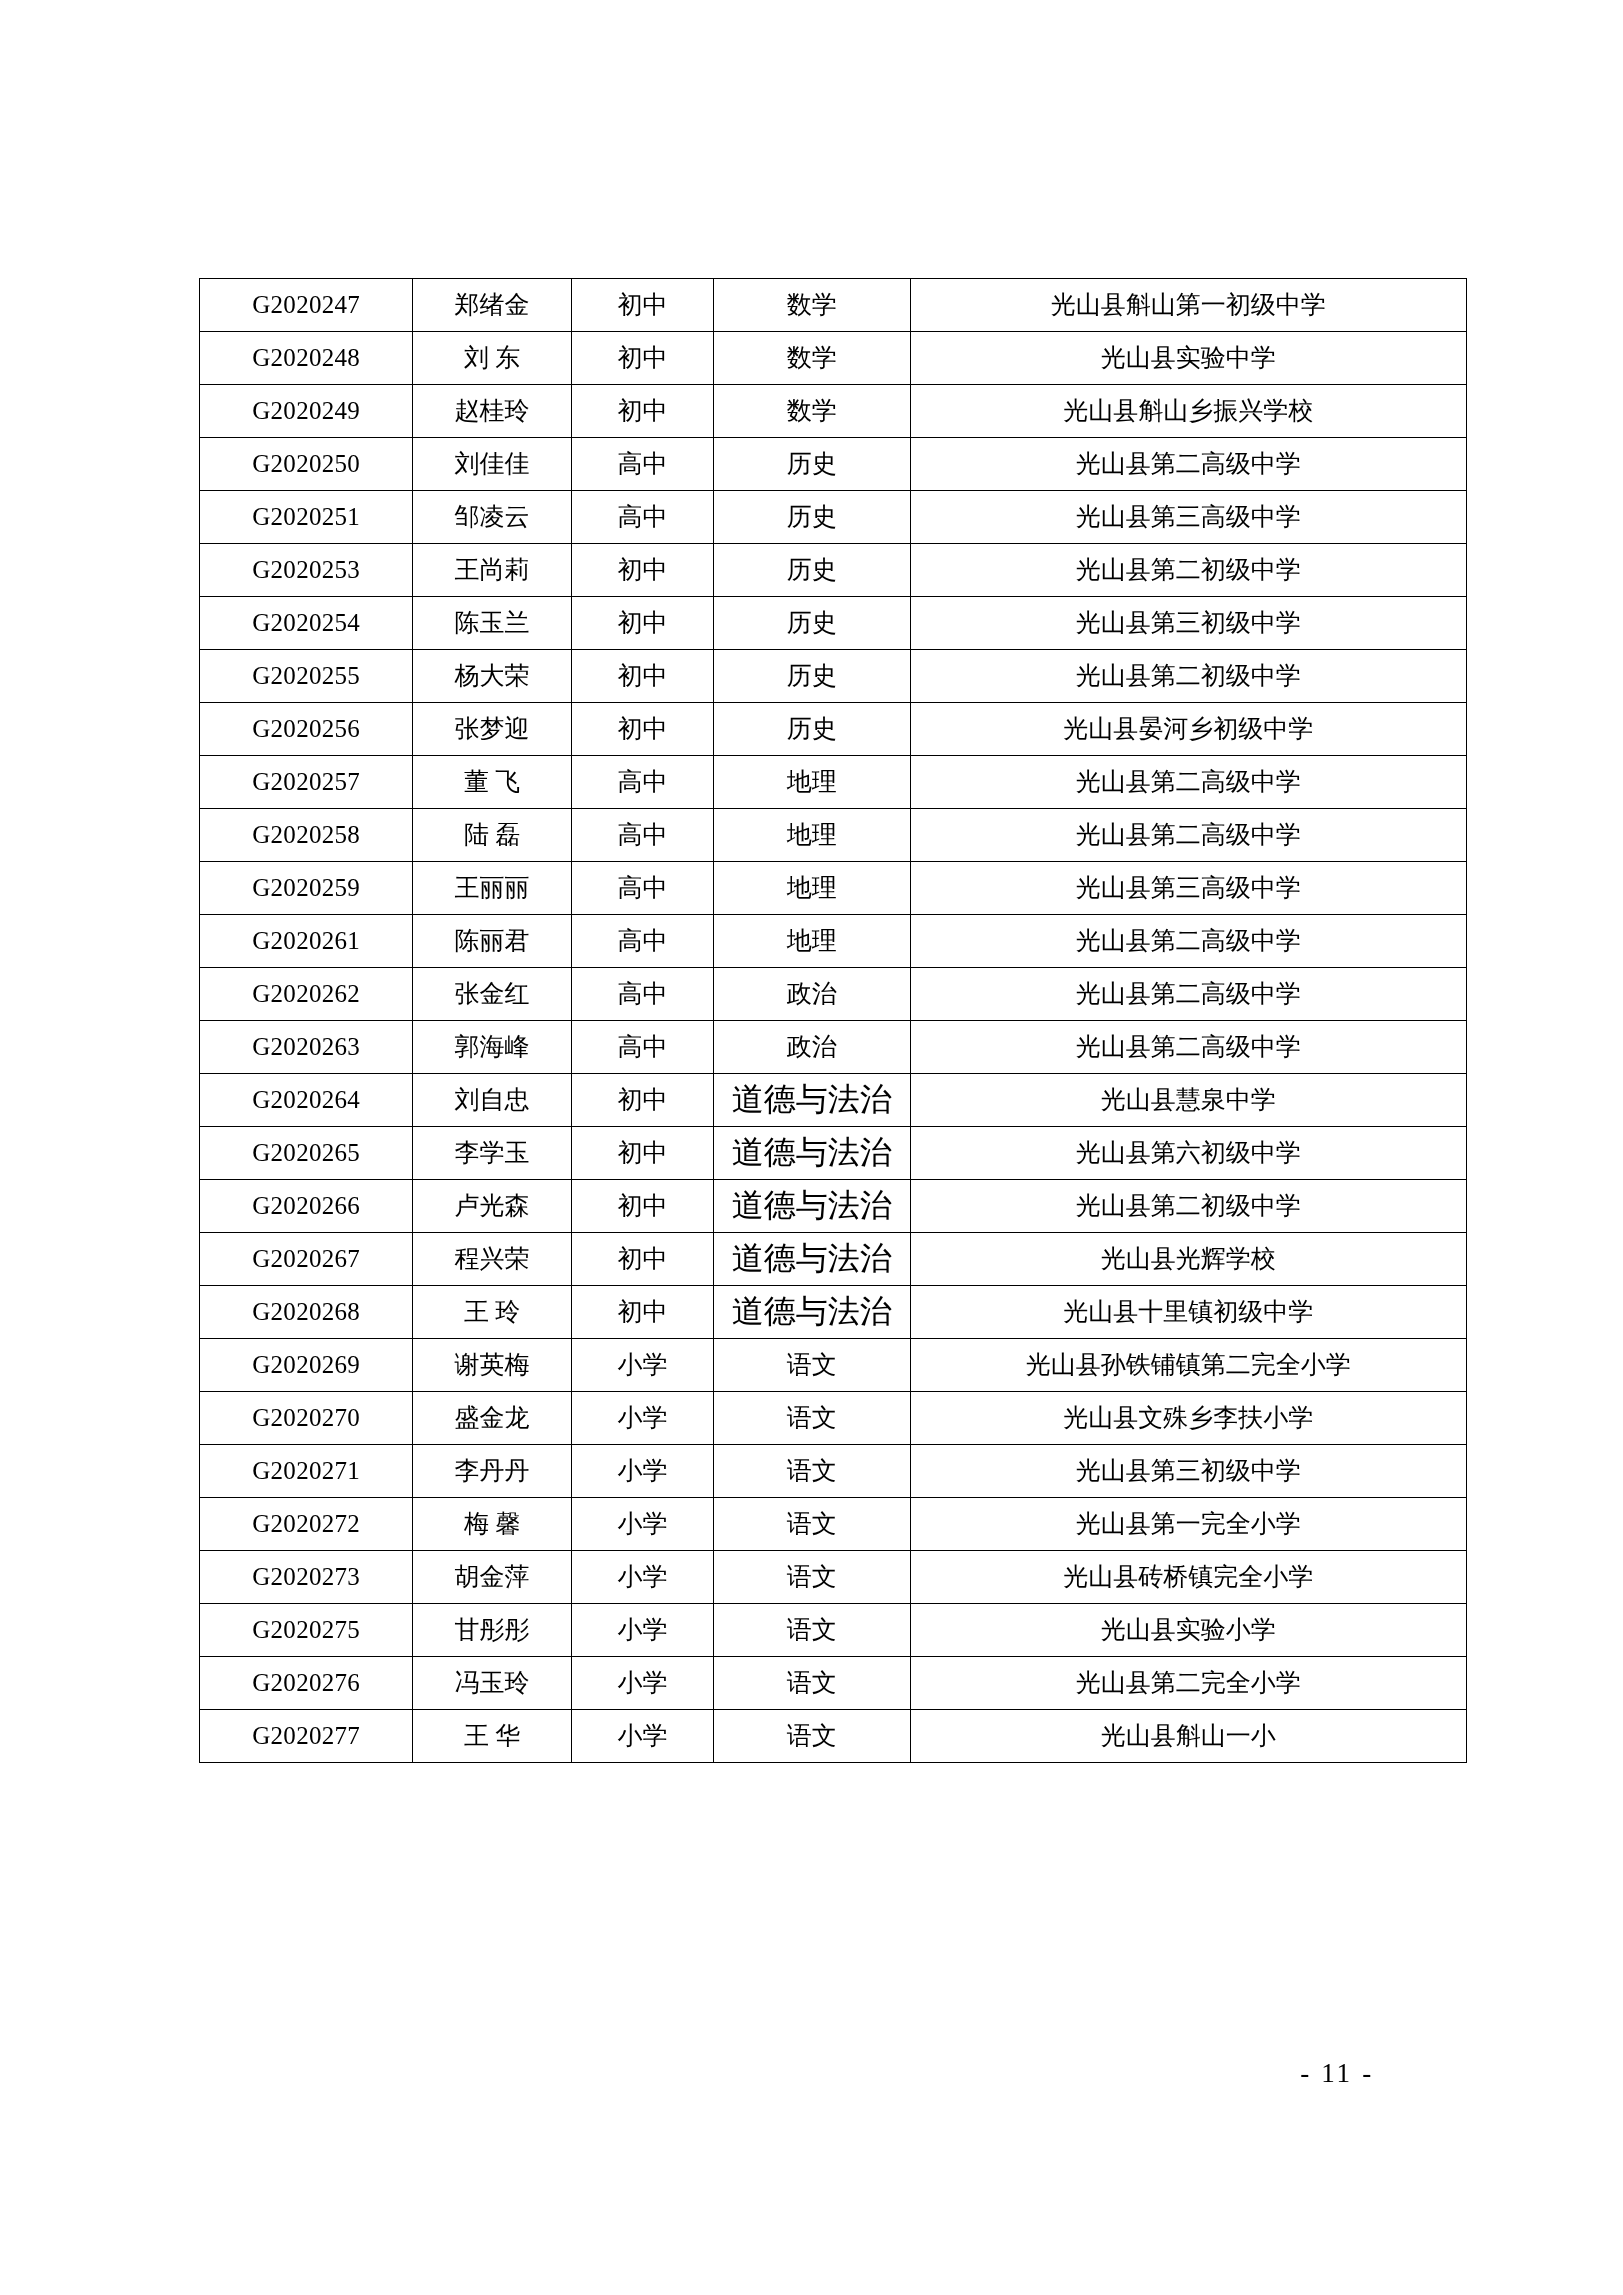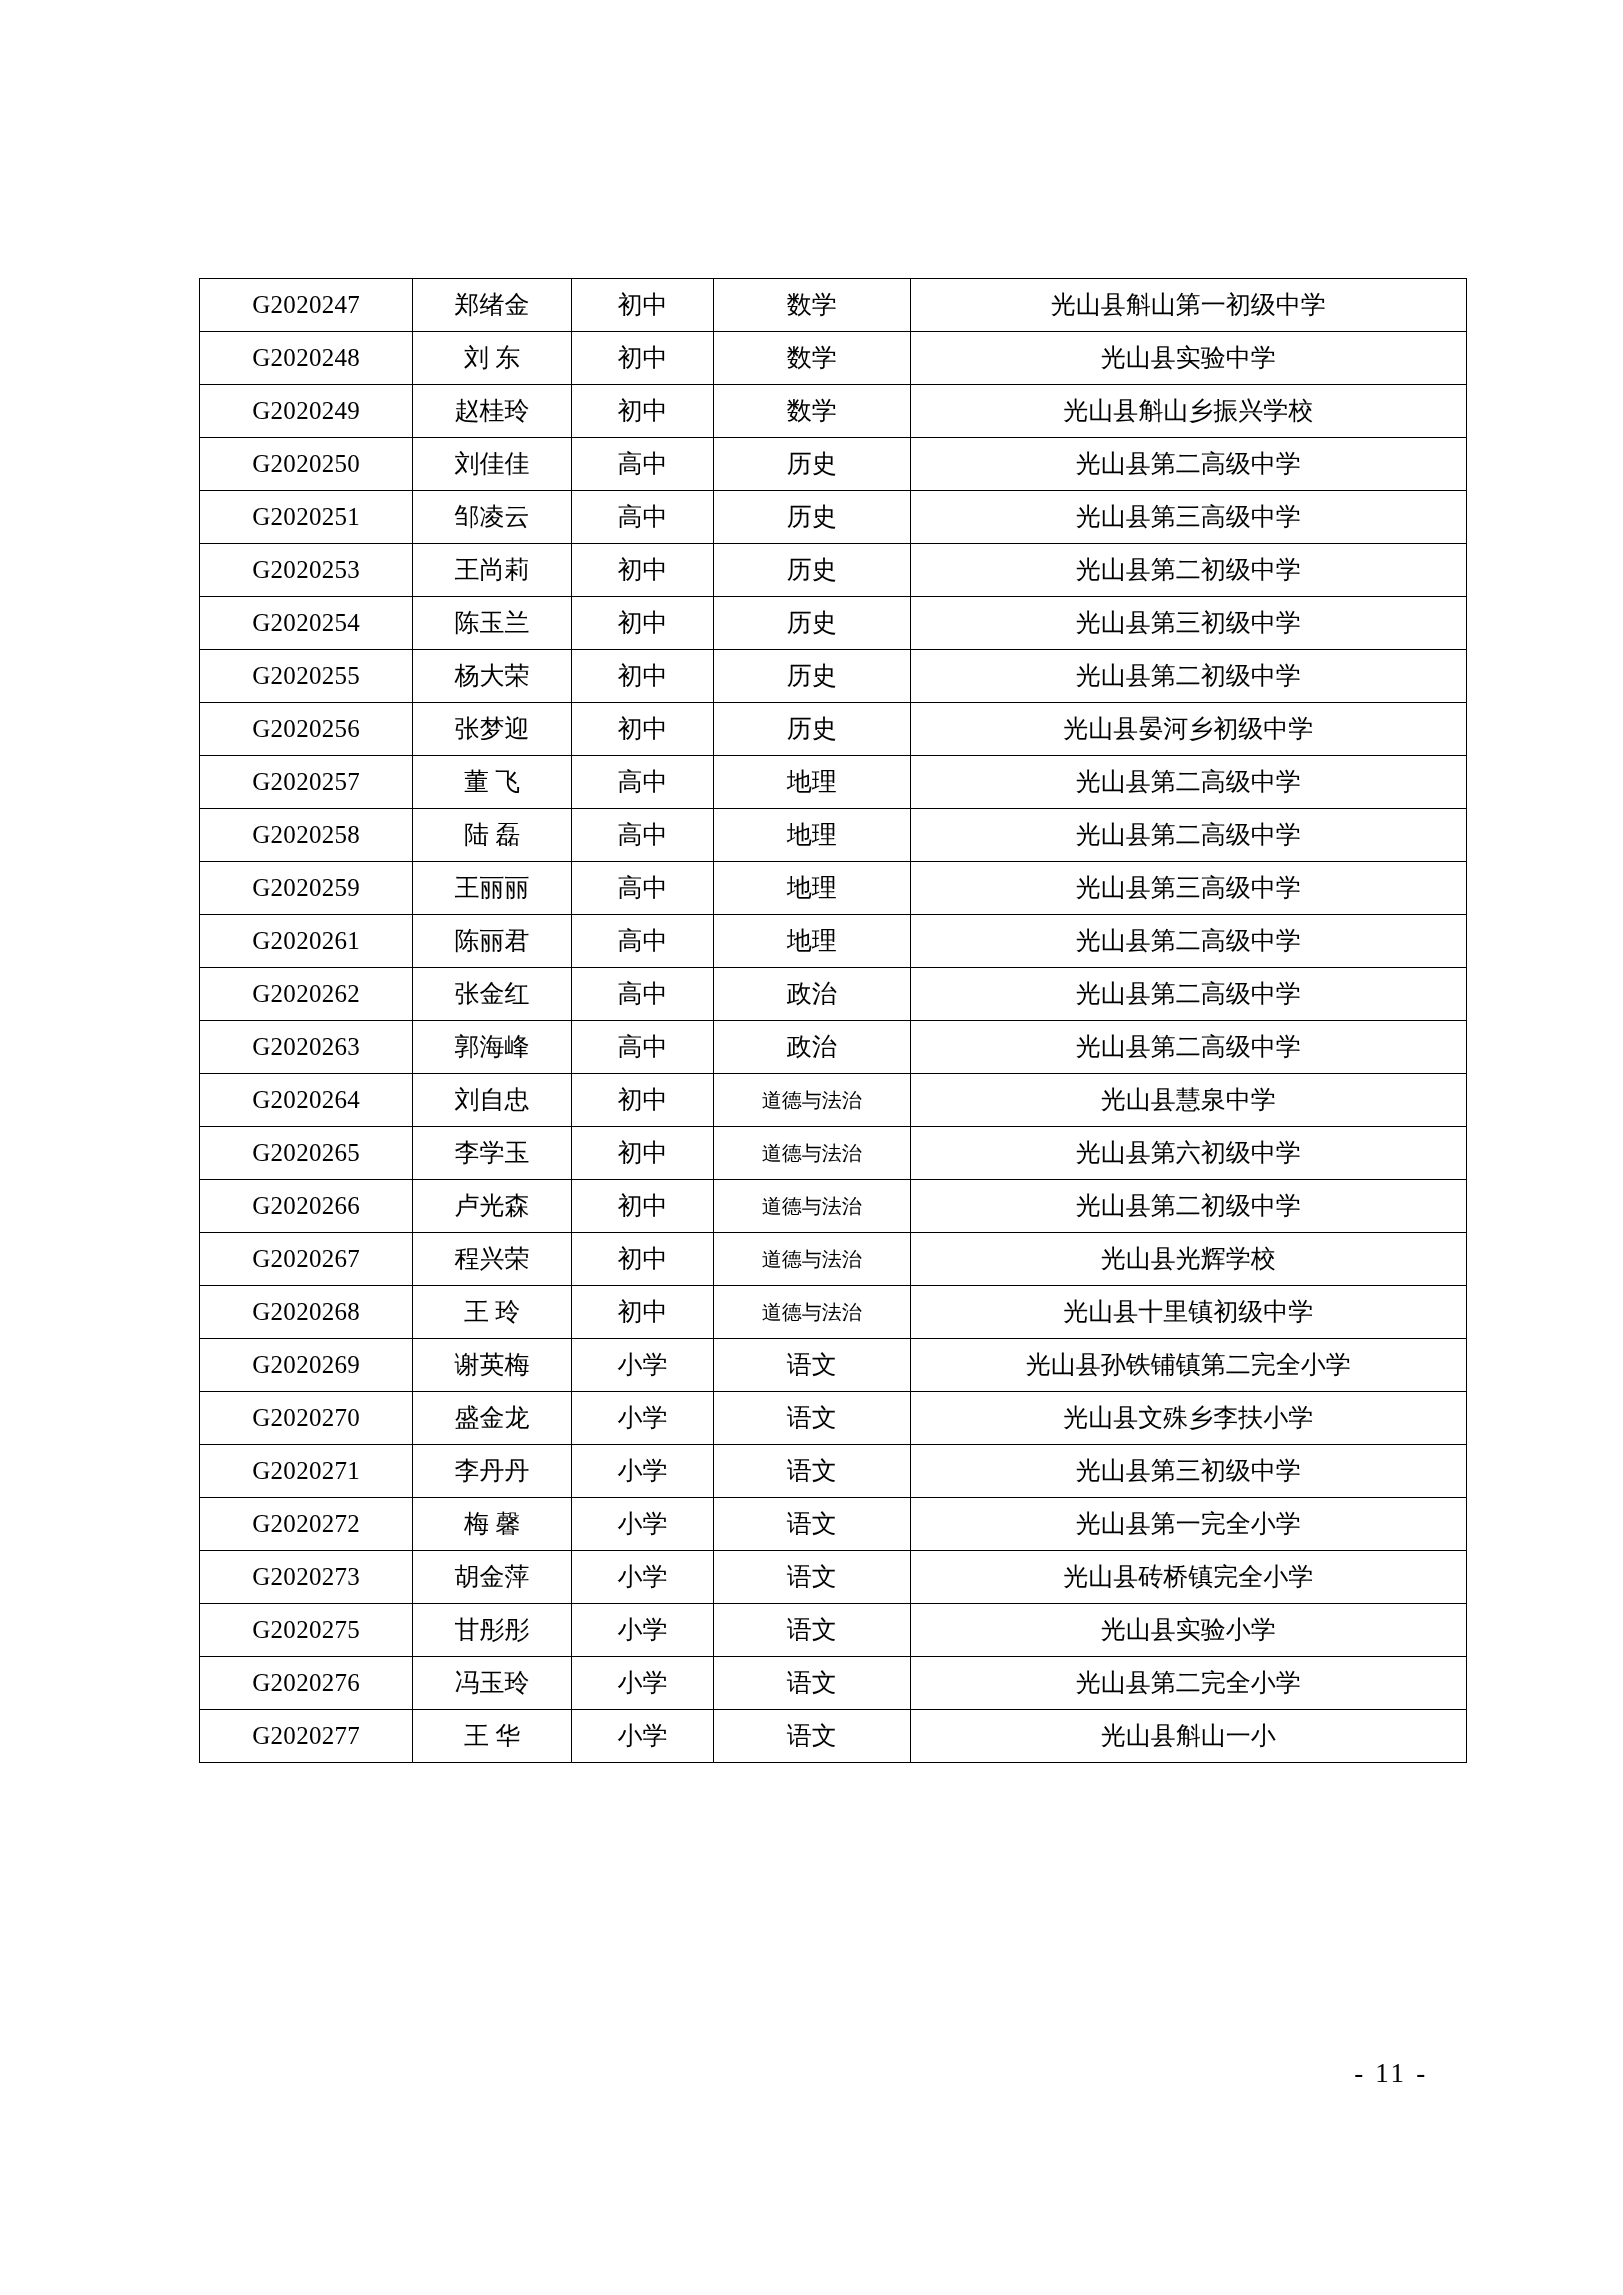--- a/index.html
+++ b/index.html
@@ -39,24 +39,24 @@
   .roster-table td.col-name    { width: 152px; }
   .roster-table td.col-level   { width: 136px; }
   .roster-table td.col-subject { width: 190px; }
   .roster-table td.col-school  { width: 550px; }
   .roster-table .col-name,
   .roster-table .col-level,
   .roster-table .col-subject,
   .roster-table .col-school {
     font-family: "Liberation Serif", "DejaVu Serif", serif;
   }
-  .roster-table .col-subject.tight { font-size: 20px; }
+  .roster-table .col-subject.tight { font-size: 32px; }
   .page-number {
     position: absolute;
-    left: 1316px;
+    left: 1262px;
     top: 2058px;
     width: 150px;
     text-align: center;
     font-size: 27px;
     color: #000000;
     letter-spacing: 2.7px;
     font-family: "Liberation Serif", "DejaVu Serif", serif;
   }
 </style>
 </head>

